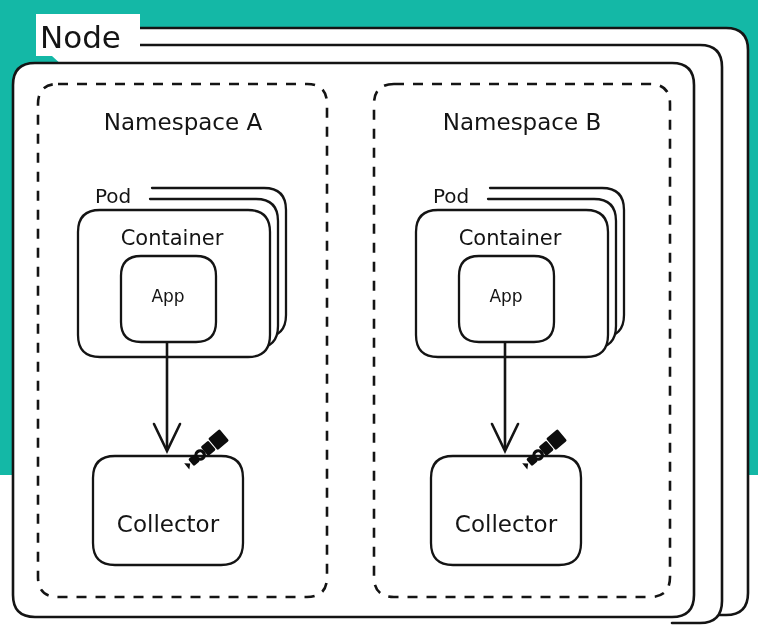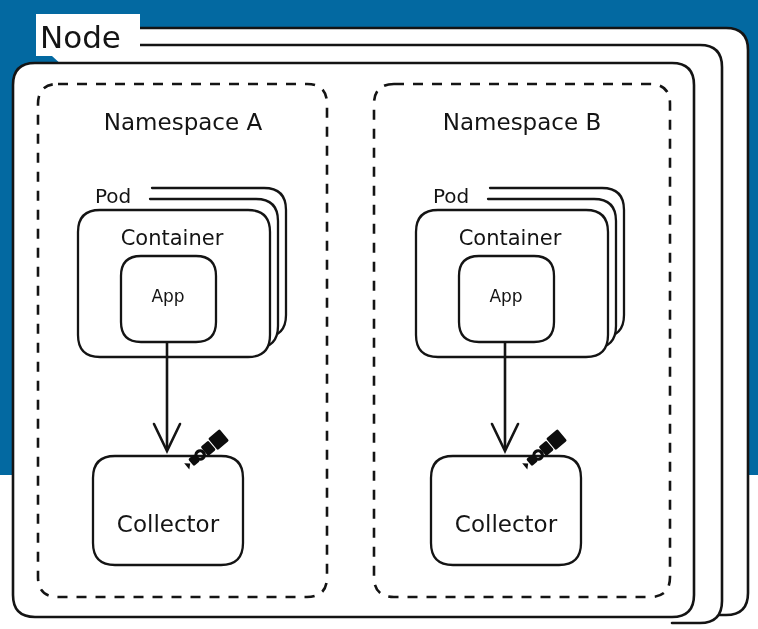--- a/index.html
+++ b/index.html
@@ -10,21 +10,21 @@
   body {
     width: 758px;
     height: 629px;
     overflow: hidden;
     font-family: "DejaVu Sans", "Liberation Sans", sans-serif;
   }
   #diagram-root {
     position: relative;
     width: 758px;
     height: 475px;
-    background: #0369a1;
+    background: #14b8a6;
     text-decoration: underline;
   }
   svg#diagram {
     display: block;
     width: 758px;
     height: 629px;
   }
   .stroke-solid {
     fill: none;
     stroke: #141414;

